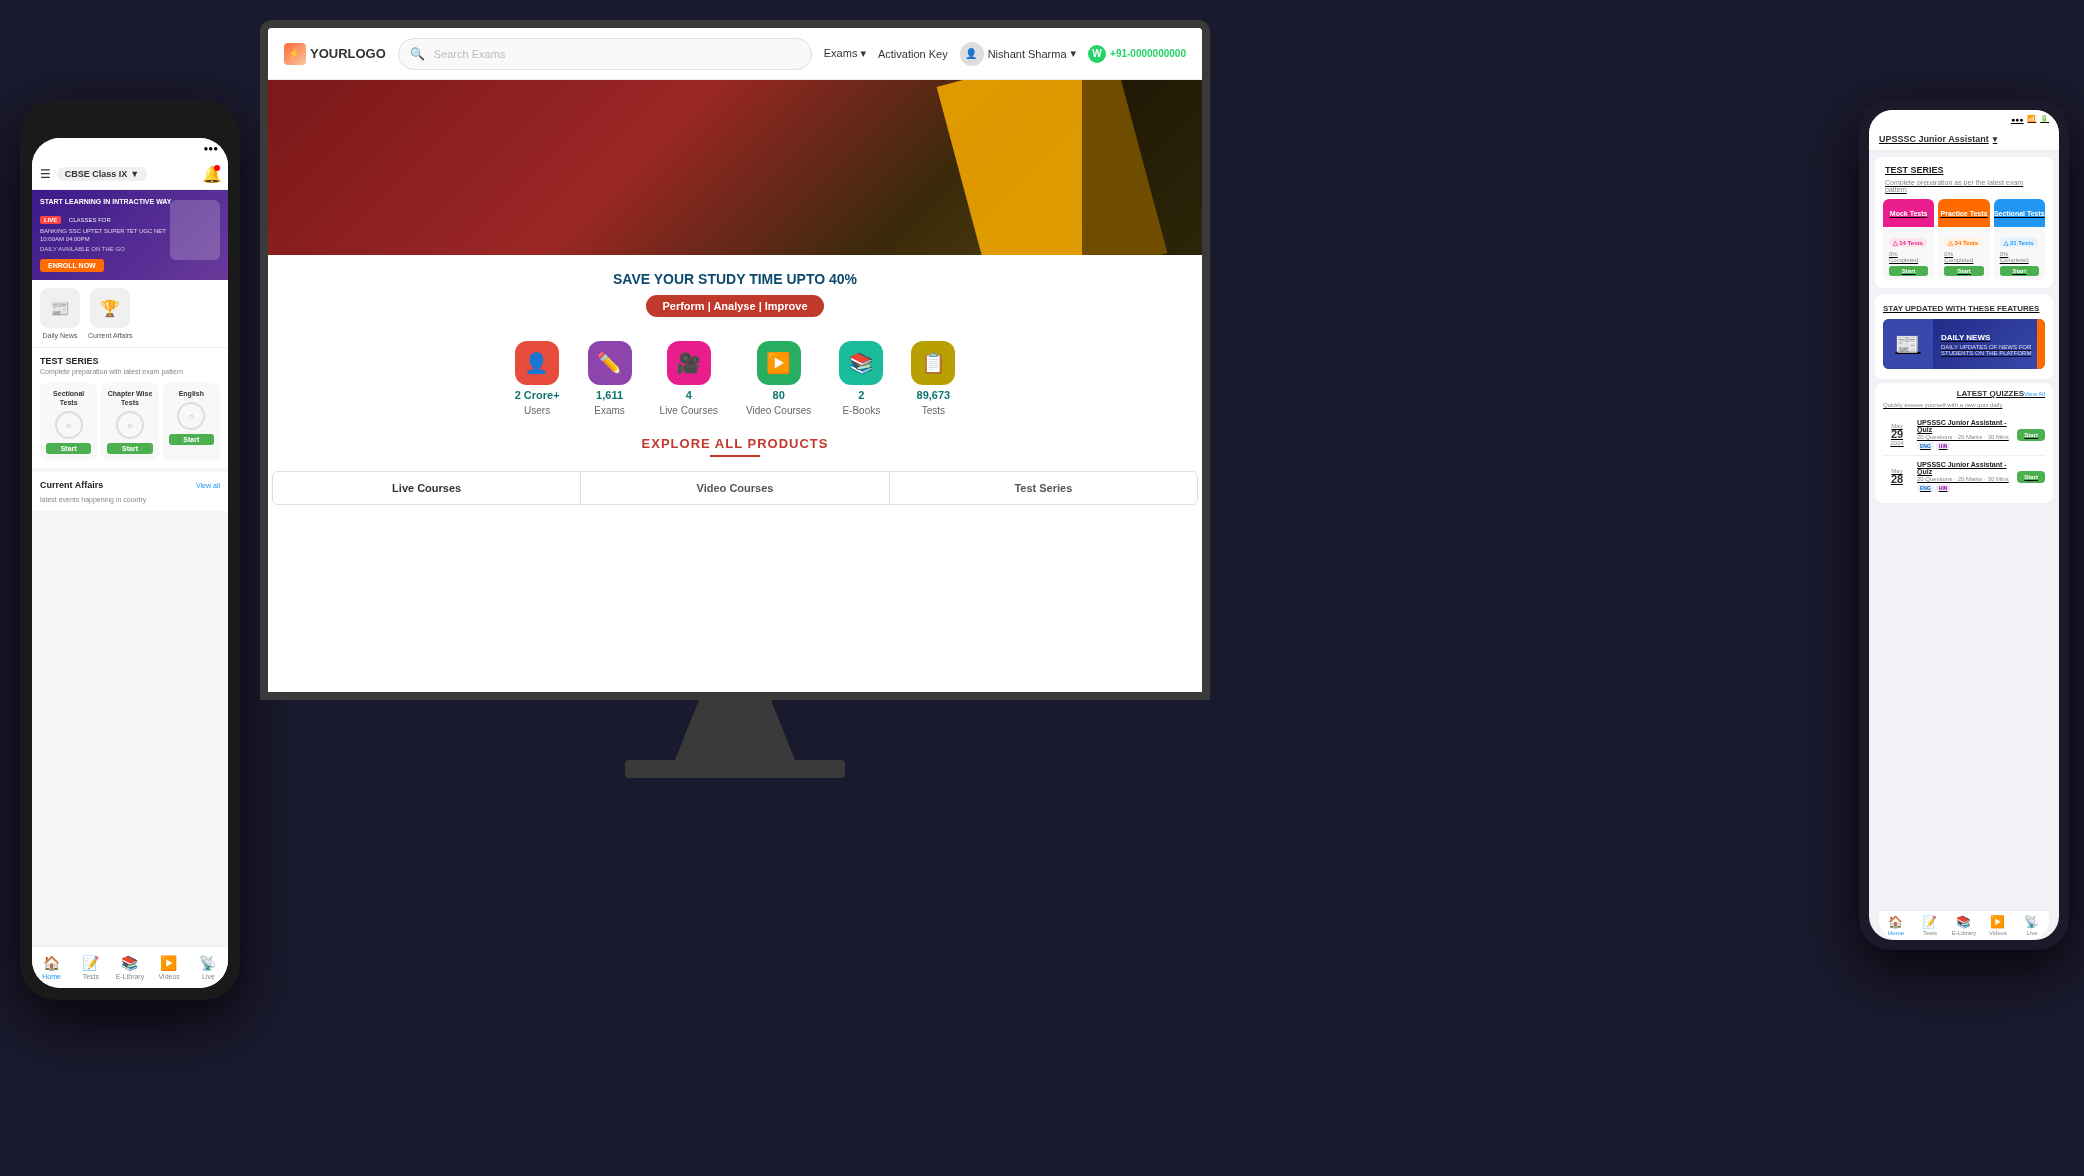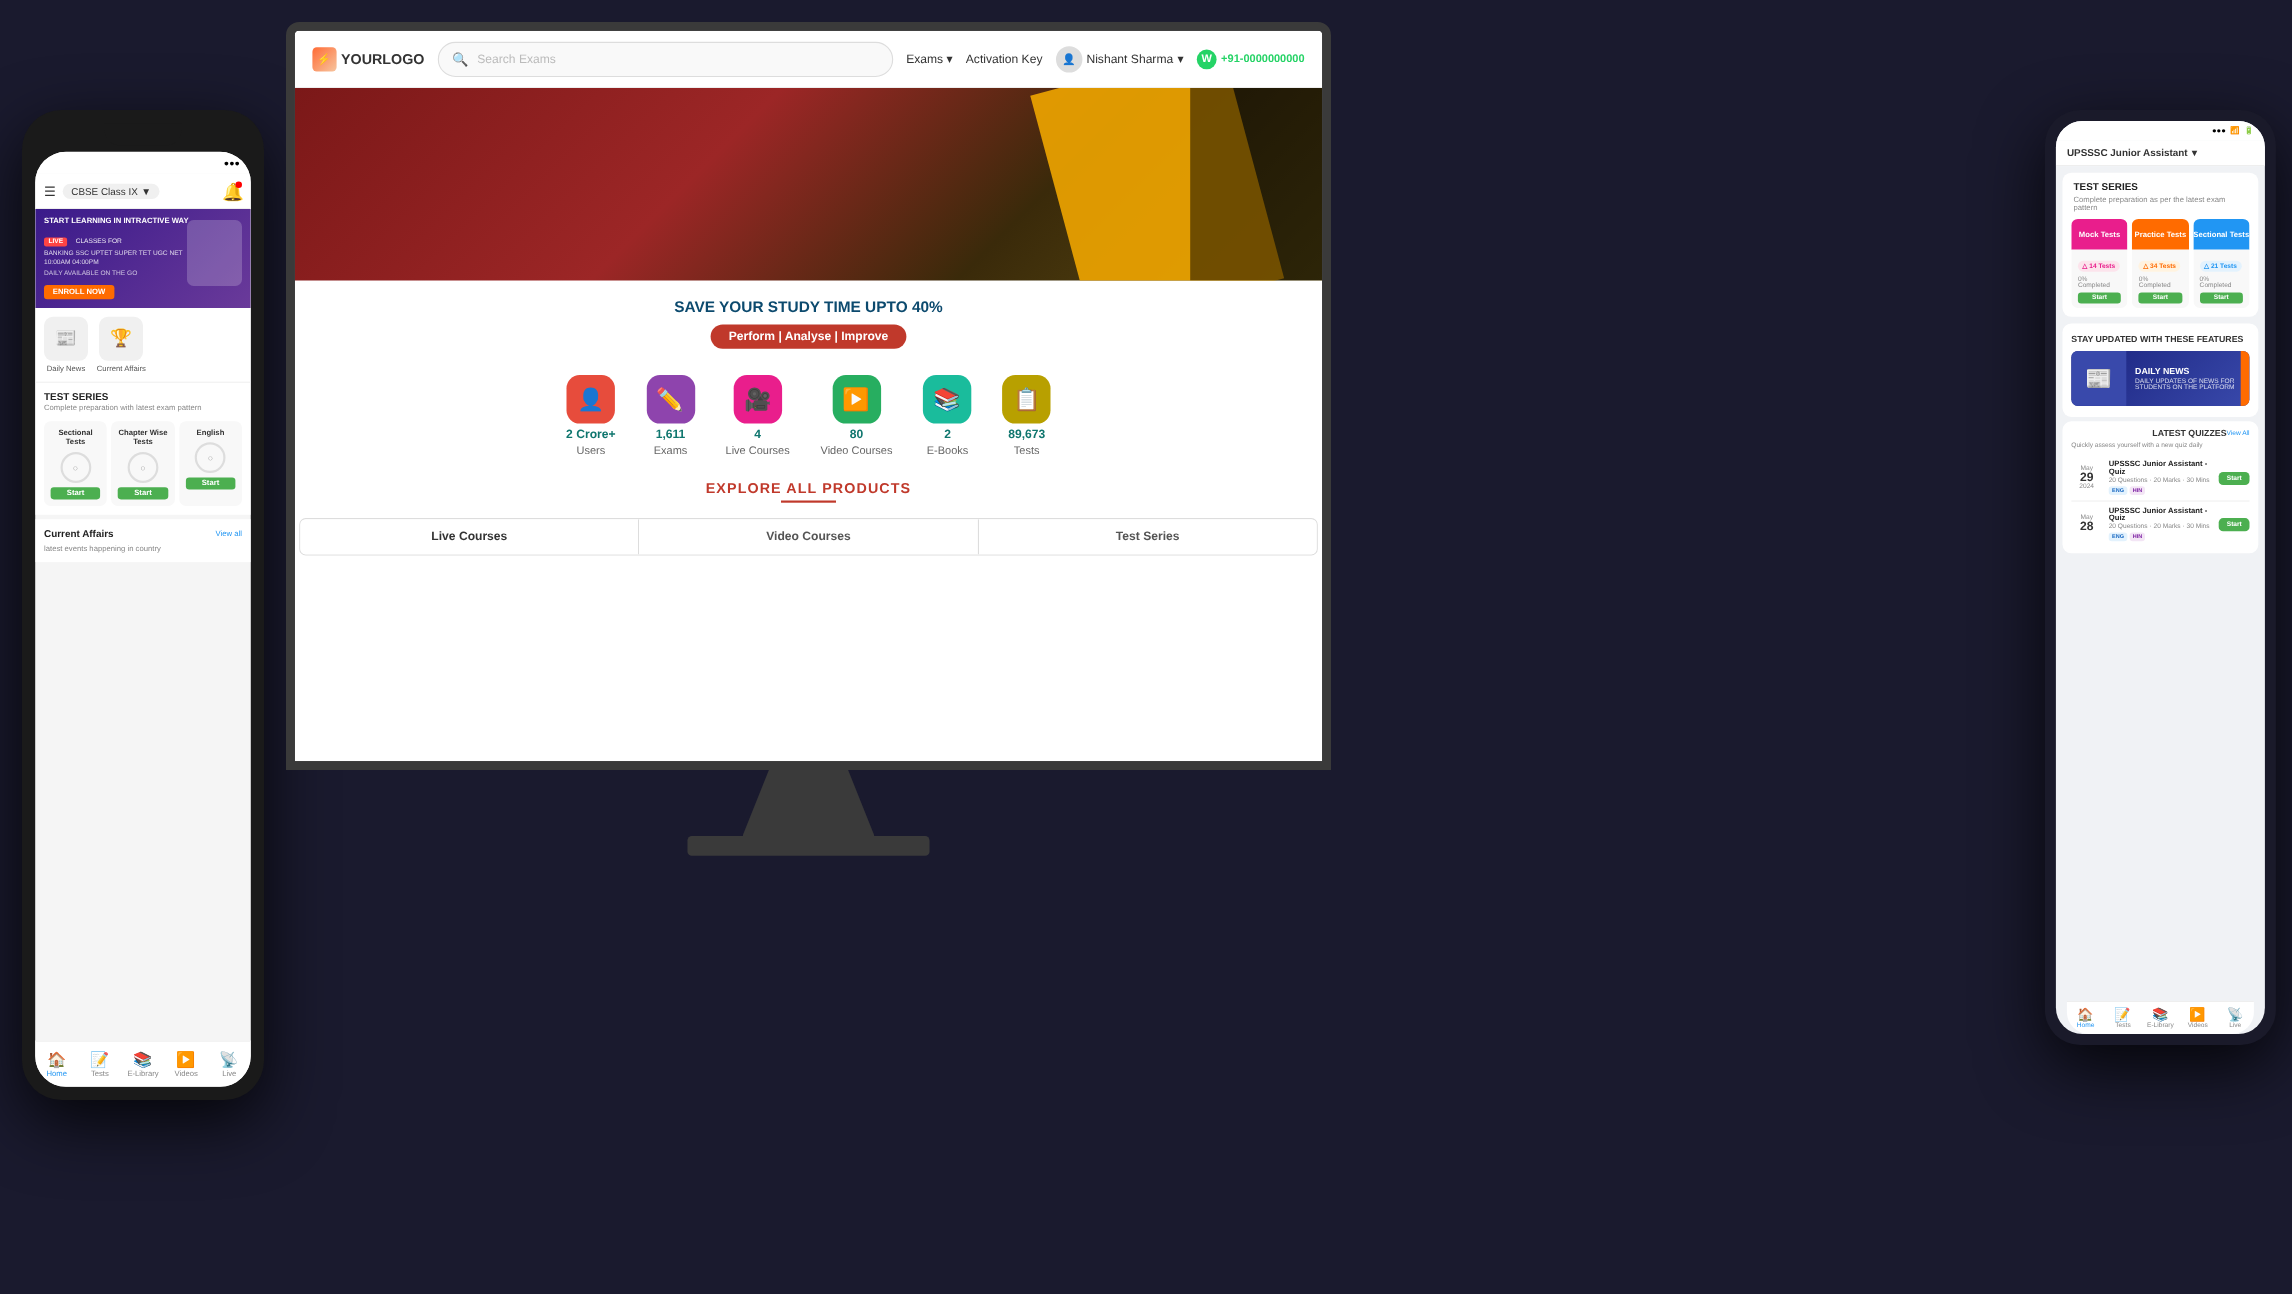--- a/index.html
+++ b/index.html
@@ -354,21 +354,21 @@
     }
     .phone-menu-icon {
       font-size: 12px;
       color: #333;
     }
     .phone-class-selector {
       background: #f0f0f0;
       border-radius: 12px;
       padding: 2px 8px;
       font-size: 9px;
-      font-weight: 400;
+      font-weight: 700;
       color: #333;
       display: flex;
       align-items: center;
       gap: 3px;
     }
     .phone-notif {
       margin-left: auto;
       width: 18px;
       height: 18px;
       position: relative;
@@ -578,20 +578,21 @@
       font-size: 14px;
     }
 
     
     .phone-right {
       position: absolute;
       right: 20px;
       top: 100px;
       width: 205px;
       height: 850px;
+      text-decoration: underline;
     }
     .phone-frame-right {
       width: 210px;
       height: 850px;
       background: #1a1a2a;
       border-radius: 32px;
       padding: 10px;
       box-shadow: 0 20px 60px rgba(0,0,0,0.8);
     }
     .phone-screen-right {

